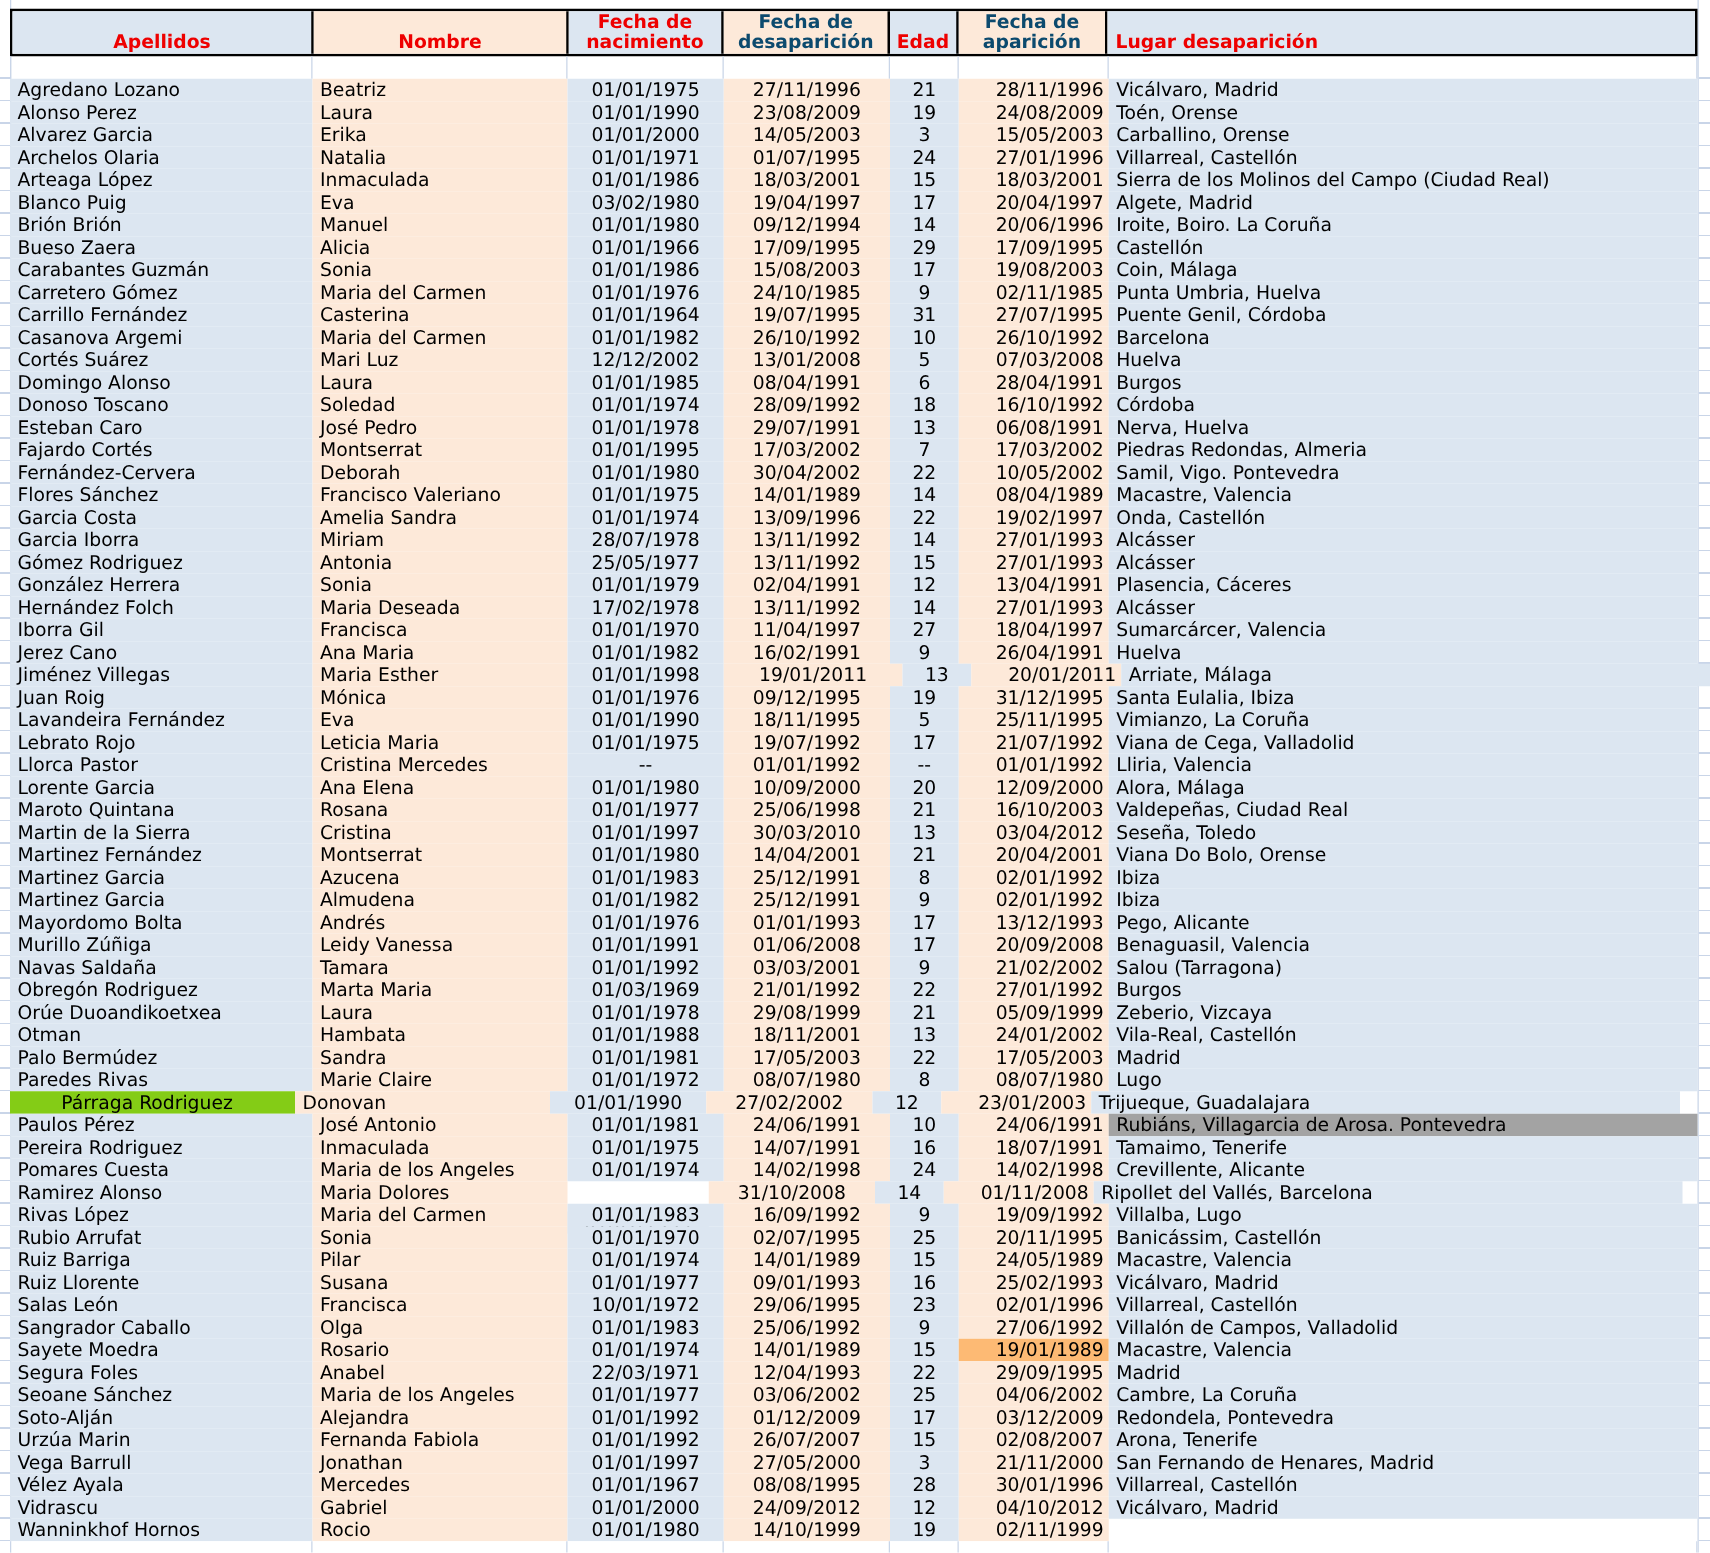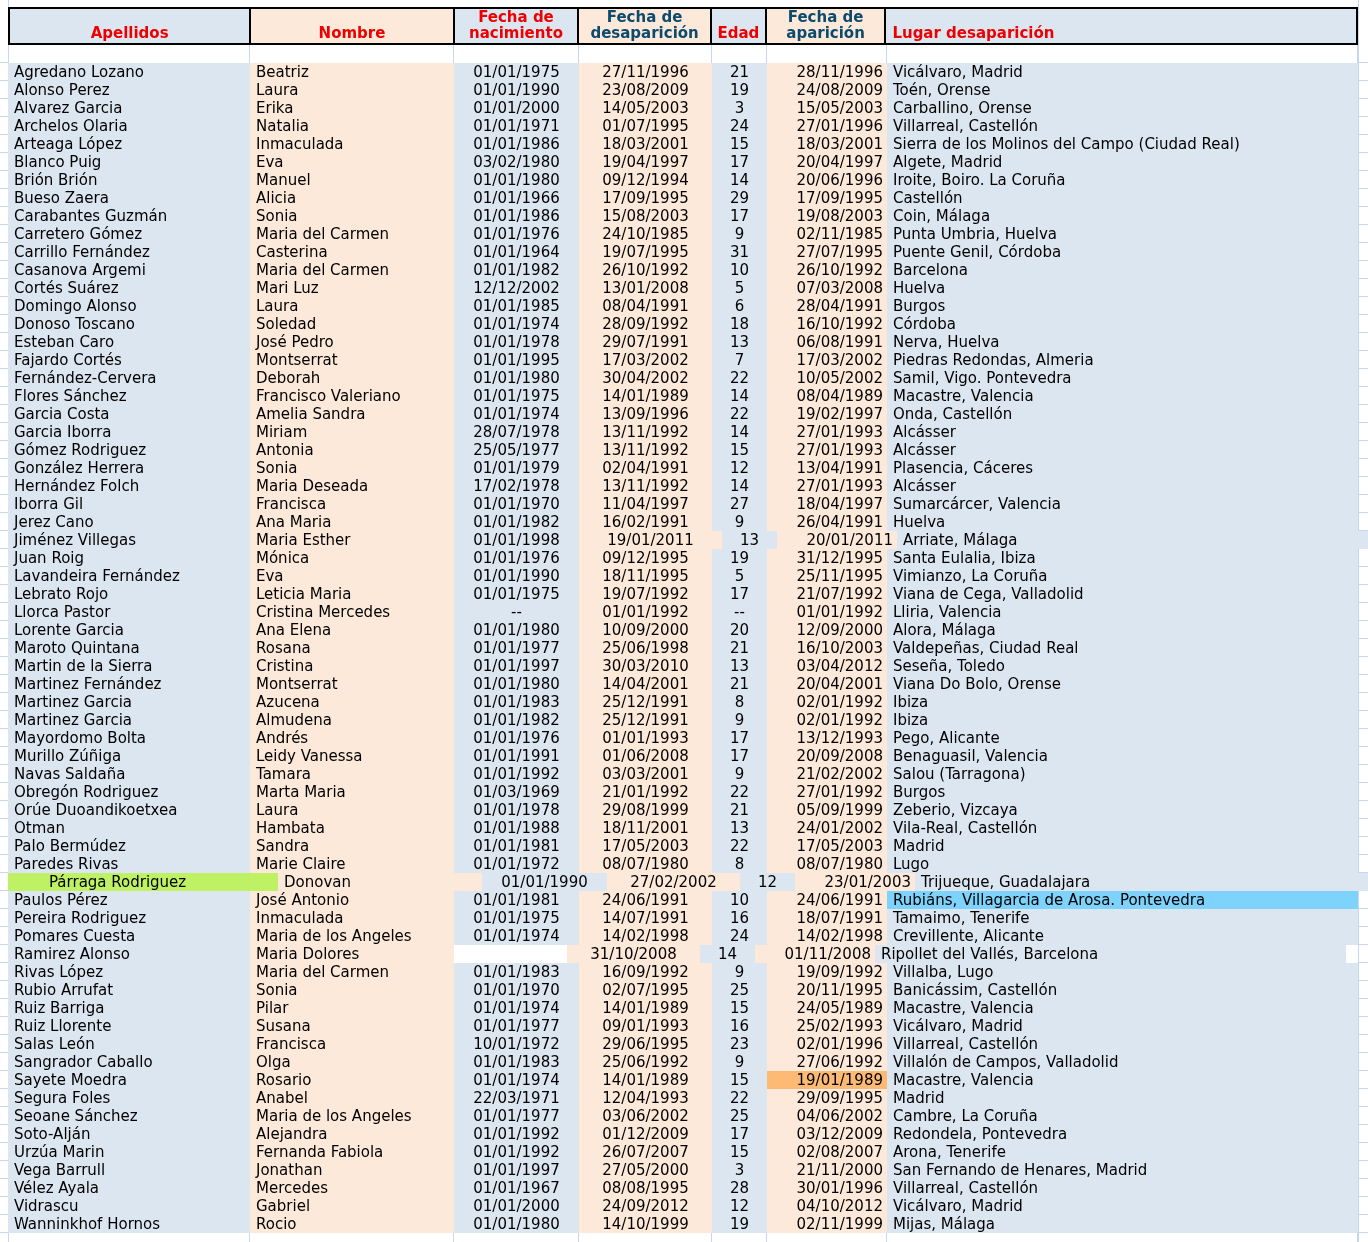--- a/index.html
+++ b/index.html
@@ -480,36 +480,36 @@
       <div class="row">
         <div class="cell al-left" style="width: 242px; background: rgb(220, 230, 241);">Paredes Rivas</div>
         <div class="cell al-left" style="width: 204px; background: rgb(253, 233, 217);">Marie Claire</div>
         <div class="cell al-center" style="width: 125px; background: rgb(220, 230, 241);">01/01/1972</div>
         <div class="cell al-center" style="width: 133px; background: rgb(253, 233, 217);">08/07/1980</div>
         <div class="cell al-center" style="width: 55px; background: rgb(220, 230, 241);">8</div>
         <div class="cell al-right" style="width: 120px; background: rgb(253, 233, 217);">08/07/1980</div>
         <div class="cell al-left" style="width: 471px; background: rgb(220, 230, 241);">Lugo</div>
       </div>
       <div class="row">
-        <div class="cell al-left" style="width: 270px; background: #bef264; padding-left: 41px;">Párraga Rodriguez</div>
+        <div class="cell al-left" style="width: 228px; background: #84cc16; padding-left: 41px;">Párraga Rodriguez</div>
         <div class="cell al-left" style="width: 204px; background: rgb(253, 233, 217);">Donovan</div>
         <div class="cell al-center" style="width: 125px; background: rgb(220, 230, 241);">01/01/1990</div>
         <div class="cell al-center" style="width: 133px; background: rgb(253, 233, 217);">27/02/2002</div>
         <div class="cell al-center" style="width: 55px; background: rgb(220, 230, 241);">12</div>
         <div class="cell al-right" style="width: 120px; background: rgb(253, 233, 217);">23/01/2003</div>
         <div class="cell al-left" style="width: 471px; background: rgb(220, 230, 241);">Trijueque, Guadalajara</div>
       </div>
       <div class="row">
         <div class="cell al-left" style="width: 242px; background: rgb(220, 230, 241);">Paulos Pérez</div>
         <div class="cell al-left" style="width: 204px; background: rgb(253, 233, 217);">José Antonio</div>
         <div class="cell al-center" style="width: 125px; background: rgb(220, 230, 241);">01/01/1981</div>
         <div class="cell al-center" style="width: 133px; background: rgb(253, 233, 217);">24/06/1991</div>
         <div class="cell al-center" style="width: 55px; background: rgb(220, 230, 241);">10</div>
         <div class="cell al-right" style="width: 120px; background: rgb(253, 233, 217);">24/06/1991</div>
-        <div class="cell al-left" style="width: 471px; background: #7dd3fc;">Rubiáns, Villagarcia de Arosa. Pontevedra</div>
+        <div class="cell al-left" style="width: 471px; background: #a3a3a3;">Rubiáns, Villagarcia de Arosa. Pontevedra</div>
       </div>
       <div class="row">
         <div class="cell al-left" style="width: 242px; background: rgb(220, 230, 241);">Pereira Rodriguez</div>
         <div class="cell al-left" style="width: 204px; background: rgb(253, 233, 217);">Inmaculada</div>
         <div class="cell al-center" style="width: 125px; background: rgb(220, 230, 241);">01/01/1975</div>
         <div class="cell al-center" style="width: 133px; background: rgb(253, 233, 217);">14/07/1991</div>
         <div class="cell al-center" style="width: 55px; background: rgb(220, 230, 241);">16</div>
         <div class="cell al-right" style="width: 120px; background: rgb(253, 233, 217);">18/07/1991</div>
         <div class="cell al-left" style="width: 471px; background: rgb(220, 230, 241);">Tamaimo, Tenerife</div>
       </div>
@@ -657,21 +657,20 @@
         <div class="cell al-right" style="width: 120px; background: rgb(253, 233, 217);">04/10/2012</div>
         <div class="cell al-left" style="width: 471px; background: rgb(220, 230, 241);">Vicálvaro, Madrid</div>
       </div>
       <div class="row">
         <div class="cell al-left" style="width: 242px; background: rgb(220, 230, 241);">Wanninkhof Hornos</div>
         <div class="cell al-left" style="width: 204px; background: rgb(253, 233, 217);">Rocio</div>
         <div class="cell al-center" style="width: 125px; background: rgb(220, 230, 241);">01/01/1980</div>
         <div class="cell al-center" style="width: 133px; background: rgb(253, 233, 217);">14/10/1999</div>
         <div class="cell al-center" style="width: 55px; background: rgb(220, 230, 241);">19</div>
         <div class="cell al-right" style="width: 120px; background: rgb(253, 233, 217);">02/11/1999</div>
-        <div class="cell al-left" style="width: 471px; background: rgb(220, 230, 241);">Mijas, Málaga</div>
       </div>
     </div>
   <div class="bottom-strip" id="bottom-strip">
       <div class="bottom-cell" style="width: 242px;"></div>
       <div class="bottom-cell" style="width: 204px;"></div>
       <div class="bottom-cell" style="width: 125px;"></div>
       <div class="bottom-cell" style="width: 133px;"></div>
       <div class="bottom-cell" style="width: 55px;"></div>
       <div class="bottom-cell" style="width: 120px;"></div>
       <div class="bottom-cell" style="width: 471px;"></div>

